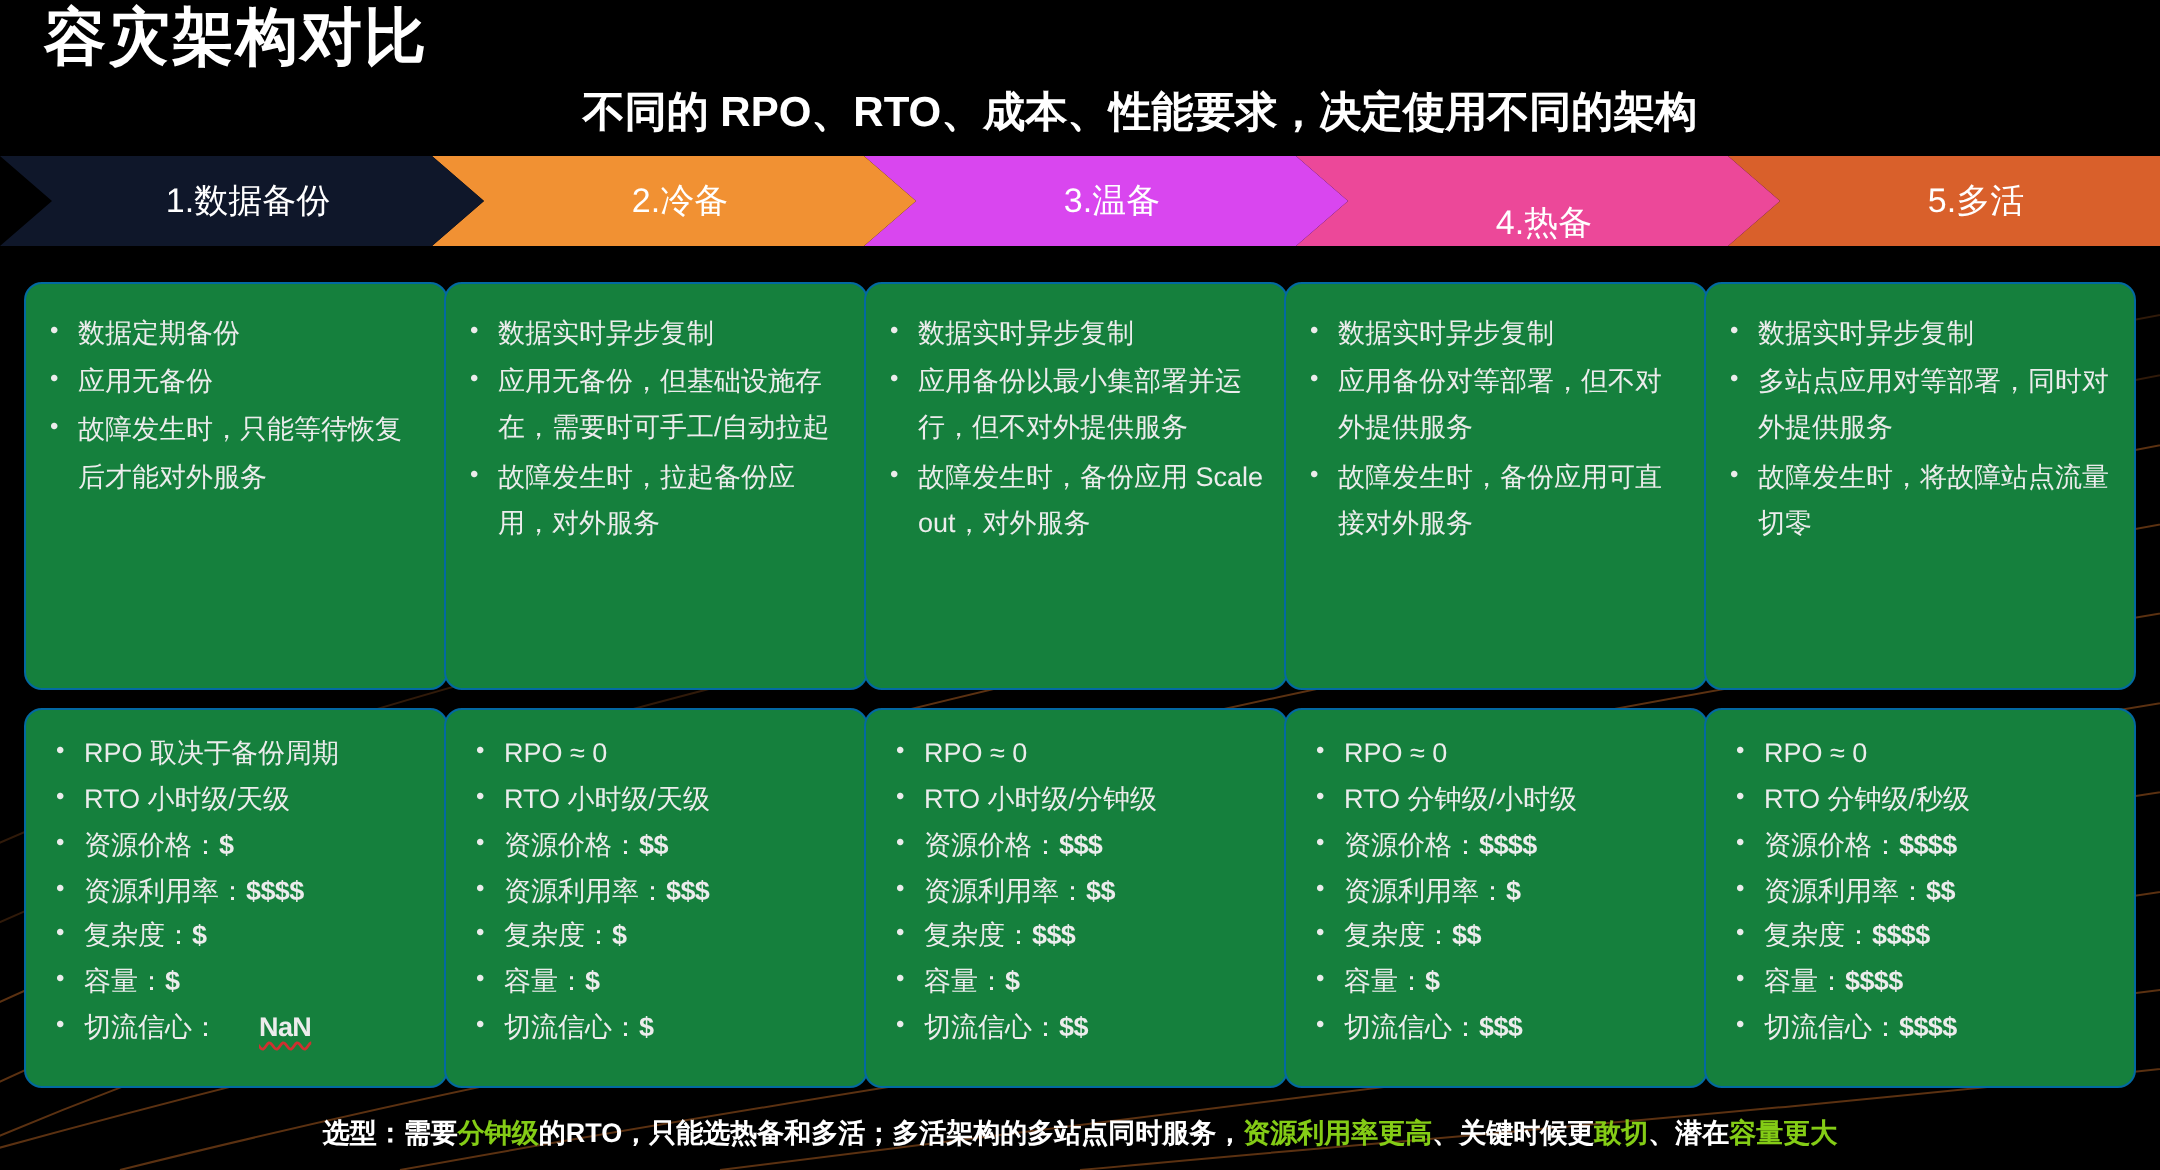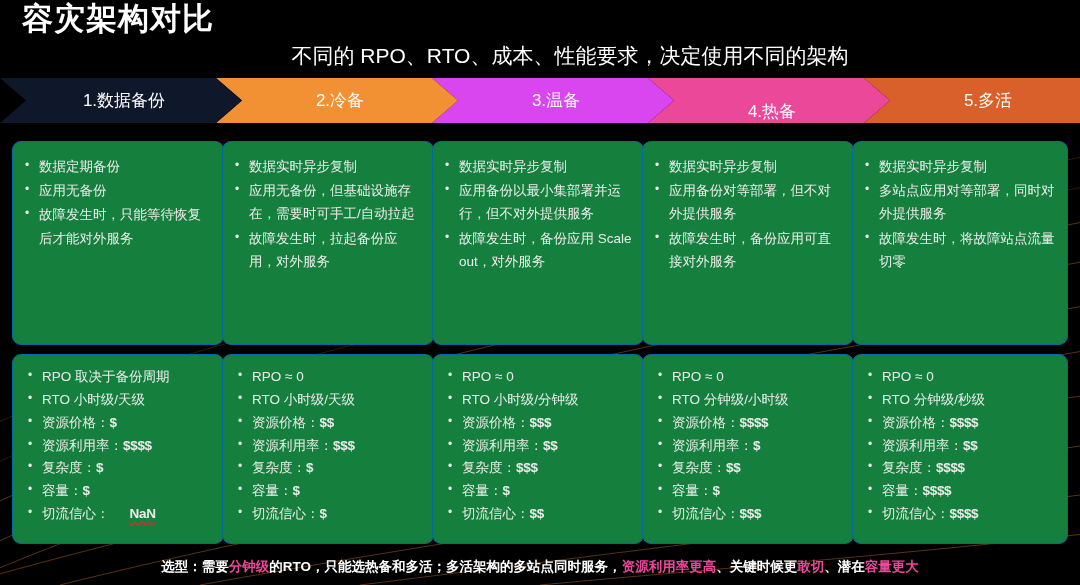--- a/index.html
+++ b/index.html
@@ -32,21 +32,21 @@
     letter-spacing:1px;
     z-index:3;
     white-space:nowrap;
   }
   #subtitle {
     position:absolute;
     left:0; right:0; top:42px;
     text-align:center;
     padding-left:60px;
     font-size:21px;
-    font-weight:normal;
+    font-weight:bold;
     color:#ffffff;
     z-index:3;
     white-space:nowrap;
   }
 
   
   #chevrons {
     position:absolute;
     left:0; top:78px;
     width:1080px; height:45px;
@@ -108,21 +108,21 @@
   #footer {
     position:absolute;
     left:0; right:0; top:558px;
     text-align:center;
     font-size:13.5px;
     font-weight:bold;
     color:#ffffff;
     z-index:4;
     white-space:nowrap;
   }
-  #footer .hl { color:#ec4899; }
+  #footer .hl { color:#84cc16; }
 </style>
 </head>
 <body>
 
 <div id="slide">
 
   <svg id="bg-decor" viewBox="0 0 1080 585" preserveAspectRatio="none">
     <g fill="none" stroke="#a65a20" stroke-width="1" opacity="0.55">
       <path d="M-40,585 C220,470 520,400 1120,300"></path>
       <path d="M-40,585 C260,500 600,430 1120,345"></path>

